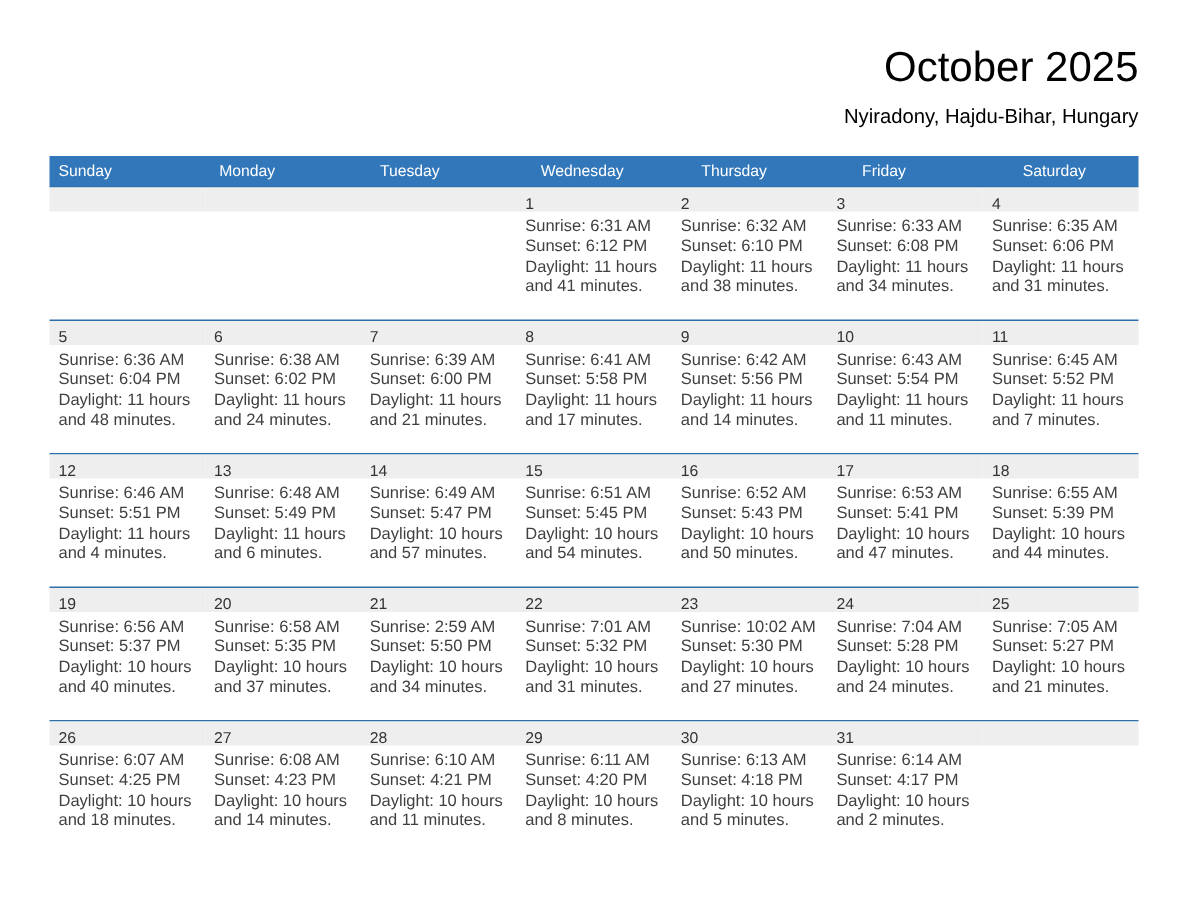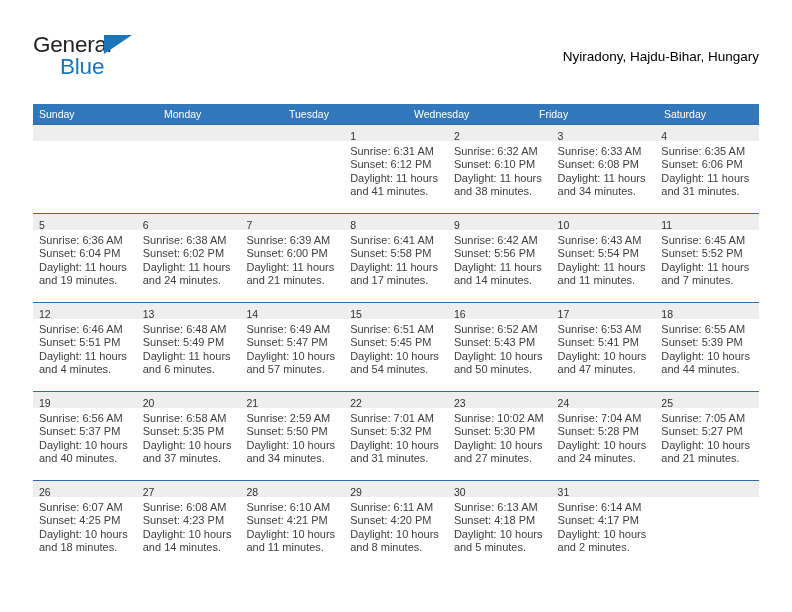--- a/index.html
+++ b/index.html
@@ -71,21 +71,21 @@
     text-align: right;
   }
   .cal-title {
     font-size: 28px;
     font-weight: normal;
     color: #000000;
     line-height: 34px;
     white-space: nowrap;
   }
   .cal-subtitle {
-    margin-top: 20px;
+    margin-top: 7px;
     font-size: 13.5px;
     color: #000000;
     line-height: 17px;
     white-space: nowrap;
     text-align: right;
   }
 
   
   .calendar {
     position: absolute;
@@ -150,39 +150,36 @@
     background: #eeeeee;
   }
 </style>
 </head>
 <body>
 
 <div class="page">
 
   <div class="header">
 
-    <div class="brand">
-      <span class="brand-general">General</span>
-      <span class="brand-tri"></span>
-      <span class="brand-blue">Blue</span>
-    </div>
 
     <div class="title-wrap">
+      <div class="cal-title">October 2025</div>
       <div class="cal-subtitle">Nyiradony, Hajdu-Bihar, Hungary</div>
     </div>
 
   </div>
 
   <div class="calendar">
 
     <div class="weekday-row">
       <div class="weekday">Sunday</div>
       <div class="weekday">Monday</div>
       <div class="weekday">Tuesday</div>
       <div class="weekday">Wednesday</div>
+      <div class="weekday">Thursday</div>
       <div class="weekday">Friday</div>
       <div class="weekday">Saturday</div>
     </div>
 
     <div class="week-row">
       <div class="day-cell empty">
         <div class="day-num-band"><span class="day-num"></span></div>
         <div class="day-info">
           <div></div>
           <div></div>
@@ -246,21 +243,21 @@
       </div>
     </div>
 
     <div class="week-row">
       <div class="day-cell">
         <div class="day-num-band"><span class="day-num">5</span></div>
         <div class="day-info">
           <div>Sunrise: 6:36 AM</div>
           <div>Sunset: 6:04 PM</div>
           <div>Daylight: 11 hours</div>
-          <div>and 19 minutes.</div>
+          <div>and 48 minutes.</div>
         </div>
       </div>
       <div class="day-cell">
         <div class="day-num-band"><span class="day-num">6</span></div>
         <div class="day-info">
           <div>Sunrise: 6:38 AM</div>
           <div>Sunset: 6:02 PM</div>
           <div>Daylight: 11 hours</div>
           <div>and 24 minutes.</div>
         </div>

